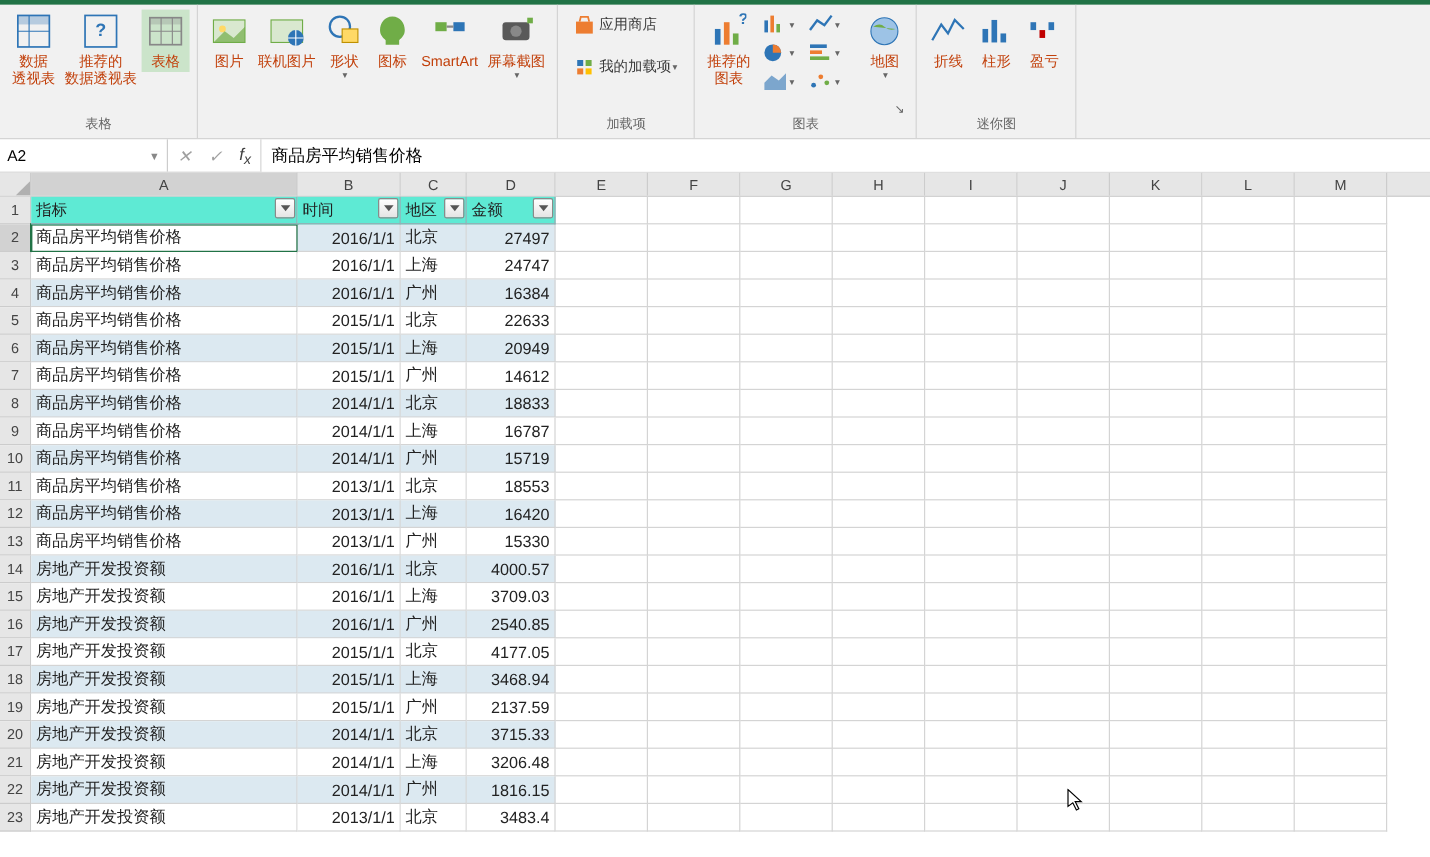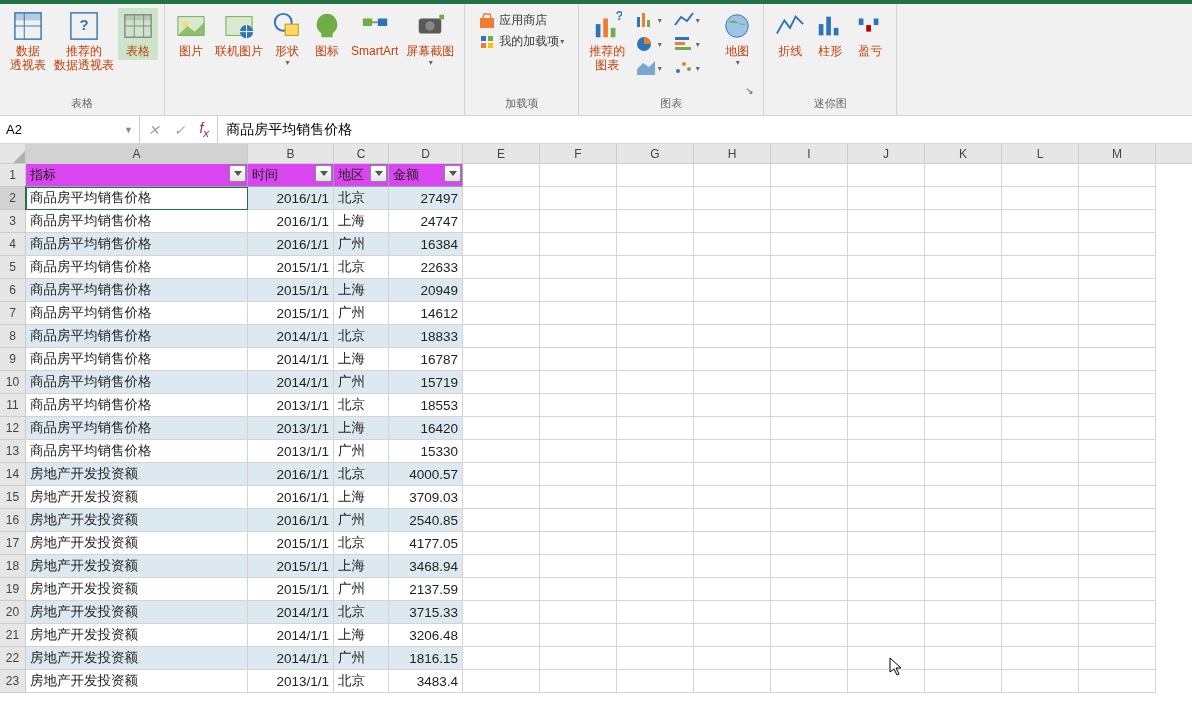--- a/index.html
+++ b/index.html
@@ -10,21 +10,21 @@
 
 
 .ribbon { height: 112px; background: #f1f1f1; border-bottom: 1px solid #d4d4d4; display: flex; position: relative; }
 .ribbon-group { display: flex; flex-direction: column; justify-content: space-between; border-right: 1px solid #d4d4d4; padding: 4px 6px 2px; }
 .group-buttons { display: flex; align-items: flex-start; flex: 1; }
 .group-label { font-size: 11px; color: #666; text-align: center; padding-bottom: 2px; }
 .big-btn { display: flex; flex-direction: column; align-items: center; justify-content: flex-start; padding: 2px 4px; min-width: 40px; cursor: default; }
 .big-btn .icon-slot { width: 32px; height: 32px; display: flex; align-items: center; justify-content: center; margin-bottom: 2px; }
 .big-btn .lbl { font-size: 12px; color: #c2410c; text-align: center; line-height: 14px; white-space: pre; }
 .highlight { background: #cbe4ca; }
-.small-btn-col { display: flex; flex-direction: column; gap: 0; padding: 2px 4px; }
+.small-btn-col { display: flex; flex-direction: column; gap: 14px; padding: 2px 4px; }
 .small-btn { display: flex; align-items: center; font-size: 12px; color: #3b3b3b; padding: 2px 4px; cursor: default; }
 .small-btn .mini-icon { width: 16px; height: 16px; margin-right: 4px; display: inline-flex; align-items: center; justify-content: center; }
 .chart-mini { width: 36px; height: 22px; display: inline-flex; align-items: center; justify-content: center; margin: 1px; cursor: default; }
 .chart-mini-wrap { display: flex; flex-wrap: wrap; width: 88px; }
 .dialog-launcher { position: absolute; bottom: 16px; right: 4px; width: 14px; height: 14px; font-size: 10px; color: #666; }
 
 
 .namebar { height: 28px; display: flex; align-items: stretch; border-bottom: 1px solid #d4d4d4; background: #fff; }
 .namebox { width: 140px; border-right: 1px solid #ccc; display: flex; align-items: center; justify-content: space-between; padding: 0 6px; font-size: 13px; }
 .namebox .dd { color: #888; font-size: 9px; }
@@ -44,21 +44,21 @@
 .row { display: flex; height: 23px; }
 .row-h { width: 26px; border-right: 1px solid #ccc; border-bottom: 1px solid #ccc; background: #e6e6e6; font-size: 12px; color: #444; display: flex; align-items: center; justify-content: center; }
 .row-h.sel { background: #d2d2d2; }
 .cell { border-right: 1px solid #d4d4d4; border-bottom: 1px solid #d4d4d4; font-size: 13.5px; color: #222; padding: 0 4px; display: flex; align-items: center; overflow: hidden; white-space: nowrap; }
 .cell.r { justify-content: flex-end; }
 .tbl { background: #fff; }
 .tbl.band { background: #dce9f1; }
 .active-cell { outline: 2px solid #217346; outline-offset: -1px; background: #fff !important; }
 
 
-.theader { background: #d946ef; border-right: 1px solid #9aa7b0 !important; border-bottom: 1px solid #9aa7b0 !important; font-size: 13px; position: relative; text-align: center; }
+.theader { background: #5eead4; border-right: 1px solid #9aa7b0 !important; border-bottom: 1px solid #9aa7b0 !important; font-size: 13px; position: relative; text-align: center; }
 .theader .dd-btn { position: absolute; right: 1px; top: 1px; width: 17px; height: 17px; border: 1px solid #8a8a8a; background: linear-gradient(#fff,#e4e4e4); border-radius: 2px; display: flex; align-items: center; justify-content: center; }
 .theader .dd-btn::after { content: ""; border-left: 4px solid transparent; border-right: 4px solid transparent; border-top: 5px solid #555; }
 
 
 .cA { width: 222px; }
 .cB { width: 86px; }
 .cC { width: 55px; }
 .cD { width: 74px; }
 .cRest { width: 77px; }
 
@@ -320,21 +320,21 @@
 </div>
 
 <div class="namebar">
   <div class="namebox">
     <span>A2</span>
     <span class="dd">▼</span>
   </div>
   <div class="fx-btns">
     <span>✕</span>
     <span>✓</span>
-    <span style="font-style:italic;color:#be185d">f<sub>x</sub></span>
+    <span style="font-style:italic;color:#404040">f<sub>x</sub></span>
   </div>
   <input class="formula-input" value="商品房平均销售价格" style="">
 </div>
 
 <div class="grid-wrap">
   <div class="col-headers">
     <div class="corner">
         <svg width="12" height="12">
           <polygon points="12,0 12,12 0,12" fill="#b0b0b0"></polygon>
         </svg>

